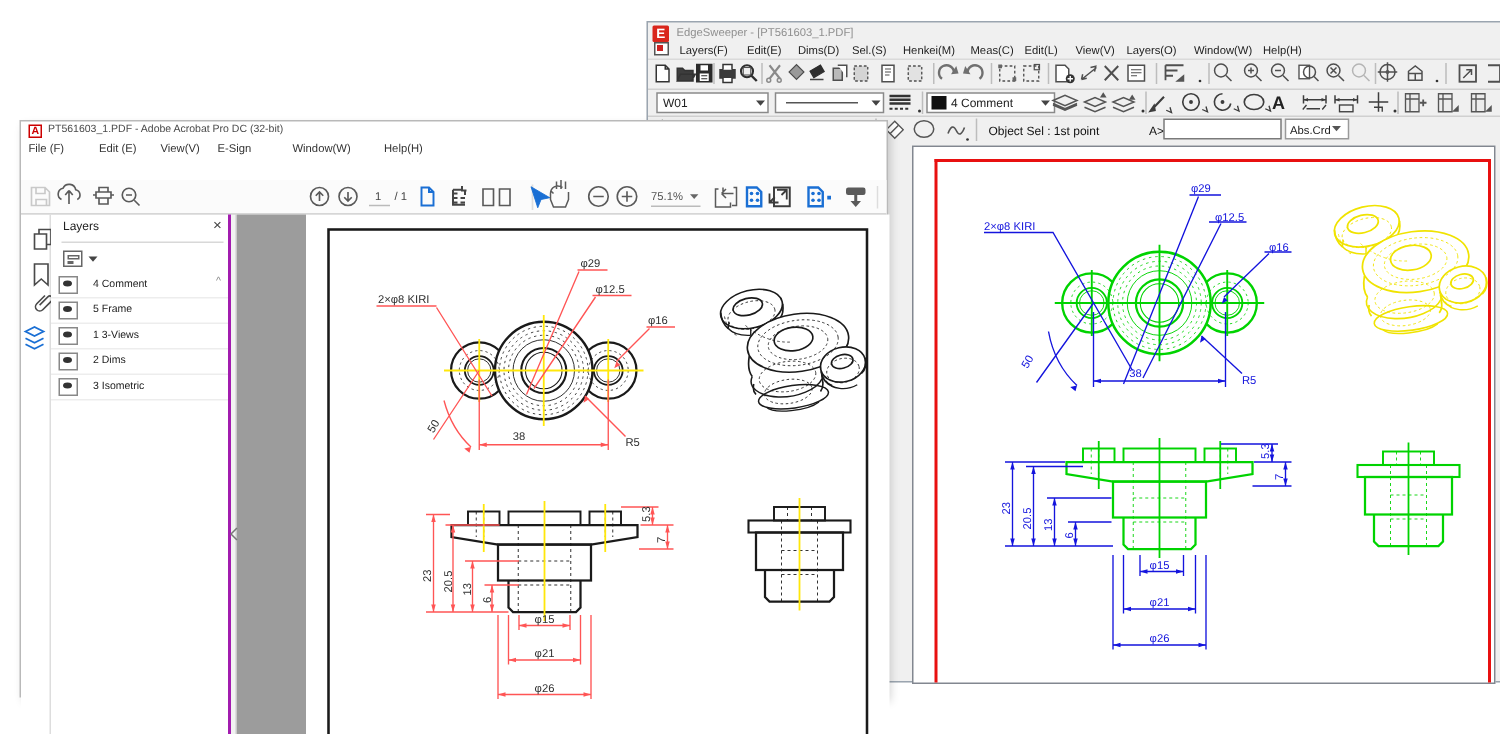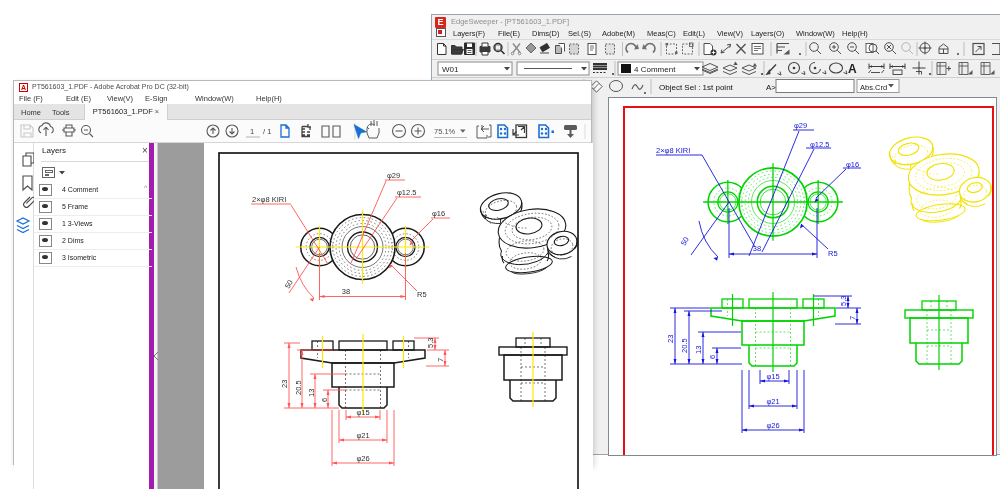--- a/index.html
+++ b/index.html
@@ -21,21 +21,21 @@
 #ac .mbar{position:absolute;left:0;top:12px;width:100%;height:11px;font-size:7.5px;color:#333}
 #ac .mbar span{position:absolute;top:1px;white-space:nowrap}
 #actabs{position:absolute;left:0;top:23px;width:100%;height:16px;background:#e4e4e4;
  border-bottom:1px solid #cfcfcf;font-size:7.5px;color:#333}
 #actab{position:absolute;left:70px;top:0;width:84px;height:16px;background:#fbfbfb;
  border-left:1px solid #cfcfcf;border-right:1px solid #cfcfcf;font-size:7.5px;color:#222;text-align:center;line-height:15px}
 #actools{position:absolute;left:0;top:39px;width:100%;height:23px;background:#fbfbfb;
  border-bottom:1px solid #d6d6d6}
 #acbody{position:absolute;left:0;top:62px;width:100%;height:347px;background:#9c9c9c}
 #acstrip{position:absolute;left:0;top:0;width:20px;height:100%;background:#fff;border-right:1px solid #ddd}
-#acpanel{position:absolute;left:20px;top:0;width:120px;height:100%;background:#fff;border-right:5px solid #a21caf}
+#acpanel{position:absolute;left:20px;top:0;width:120px;height:100%;background:#fff;border-right:2px solid #a21caf}
 #acdivcol{position:absolute;left:140px;top:0;width:4px;height:100%;background:#f2f2f2;border-right:1px solid #c9c9c9}
 #acpage{position:absolute;left:190px;top:0;width:389px;height:347px;background:#fff}
 .t{position:absolute;white-space:nowrap}
 #acpanel .row{position:absolute;left:0;width:118px;height:17px;border-bottom:1px solid #ededed}
 #acpanel .row span{position:absolute;left:28px;top:4px;font-size:7px;color:#222}
 #acpanel .row:before{content:"";position:absolute;left:5px;top:2px;width:11px;height:10px;border:1px solid #888;background:#fff}
 #acpanel .row:after{content:"";position:absolute;left:7.5px;top:5px;width:6px;height:4px;border-radius:50%;background:#333}
 </style></head>
 <body>
 
@@ -119,24 +119,24 @@
 
 <div id="es">
   <div class="tbar">
     <div class="abs" style="left:3px;top:2px;width:11px;height:11px;background:#d9261c;border-radius:1px;color:#fff;font-size:9px;font-weight:bold;text-align:center;line-height:11px">E</div>
     <span class="abs" style="left:19px;top:2px">EdgeSweeper - [PT561603_1.PDF]</span>
   </div>
   <div class="mbar">
     <span style="left:4px;top:0;width:10px;height:9px;border:1px solid #555;background:#fff"></span>
       <span style="left:6px;top:2px;width:4px;height:4px;background:#c22"></span>
     <span style="left:21px">Layers(F)</span>
-    <span style="left:66px">File(E)</span>
+    <span style="left:66px">Edit(E)</span>
     <span style="left:100px">Dims(D)</span>
     <span style="left:136px">Sel.(S)</span>
-    <span style="left:170px">Adobe(M)</span>
+    <span style="left:170px">Henkei(M)</span>
     <span style="left:215px">Meas(C)</span>
     <span style="left:251px">Edit(L)</span>
     <span style="left:285px">View(V)</span>
     <span style="left:319px">Layers(O)</span>
     <span style="left:364px">Window(W)</span>
     <span style="left:410px">Help(H)</span>
   </div>
   <svg class="abs" style="left:0;top:24px" width="570" height="20" font-family="Liberation Sans">
     <g fill="none" stroke="#4f4f4f" stroke-width="1">
       <path d="M5.5,4.5 h6 l2.5,2.5 v8.5 h-8.5 z M11.5,4.5 v2.5 h2.5" fill="#fff" stroke="#333"></path>
@@ -355,25 +355,20 @@
     <span class="abs" style="left:18px;top:2px">PT561603_1.PDF - Adobe Acrobat Pro DC (32-bit)</span>
   </div>
   <div class="mbar">
     <span style="left:5px">File (F)</span>
     <span style="left:52px">Edit (E)</span>
     <span style="left:93px">View(V)</span>
     <span style="left:131px">E-Sign</span>
     <span style="left:181px">Window(W)</span>
     <span style="left:242px">Help(H)</span>
   </div>
-  <div id="actabs">
-    <span class="abs" style="left:7px;top:4px">Home</span>
-    <span class="abs" style="left:38px;top:4px">Tools</span>
-    <div id="actab">PT561603_1.PDF <span style="color:#555">×</span></div>
-  </div>
   <div id="actools">
     <svg width="579" height="23" font-family="Liberation Sans">
       <g fill="none" stroke="#c9c9c9" stroke-width="1.1">
         <path d="M7,5 h9 l3,3 v9 h-12 z M10,5 v4 h6 v-4 M10,13 h7 v4 h-7 z"></path>
       </g>
       <g fill="none" stroke="#5a5a5a" stroke-width="1.1">
         <path d="M27,13 a4,4 0 0 1 1,-7.5 a4.5,4.5 0 0 1 8.5,1 a3.5,3.5 0 0 1 1,6.5 m-5.5,-6 v9 m0,-9 l-2.5,3 m2.5,-3 l2.5,3"></path>
         <path d="M50,8 h10 v4 h-10 z M52,8 v-3 h6 v3 M52,12 v4 h6 v-4 h-6 M48,10 h2 m10,0 h2"></path>
         <circle cx="72" cy="10" r="4.5"></circle>
           <path d="M75.5,13.5 l3.5,3.5 M70,10 h4"></path>

